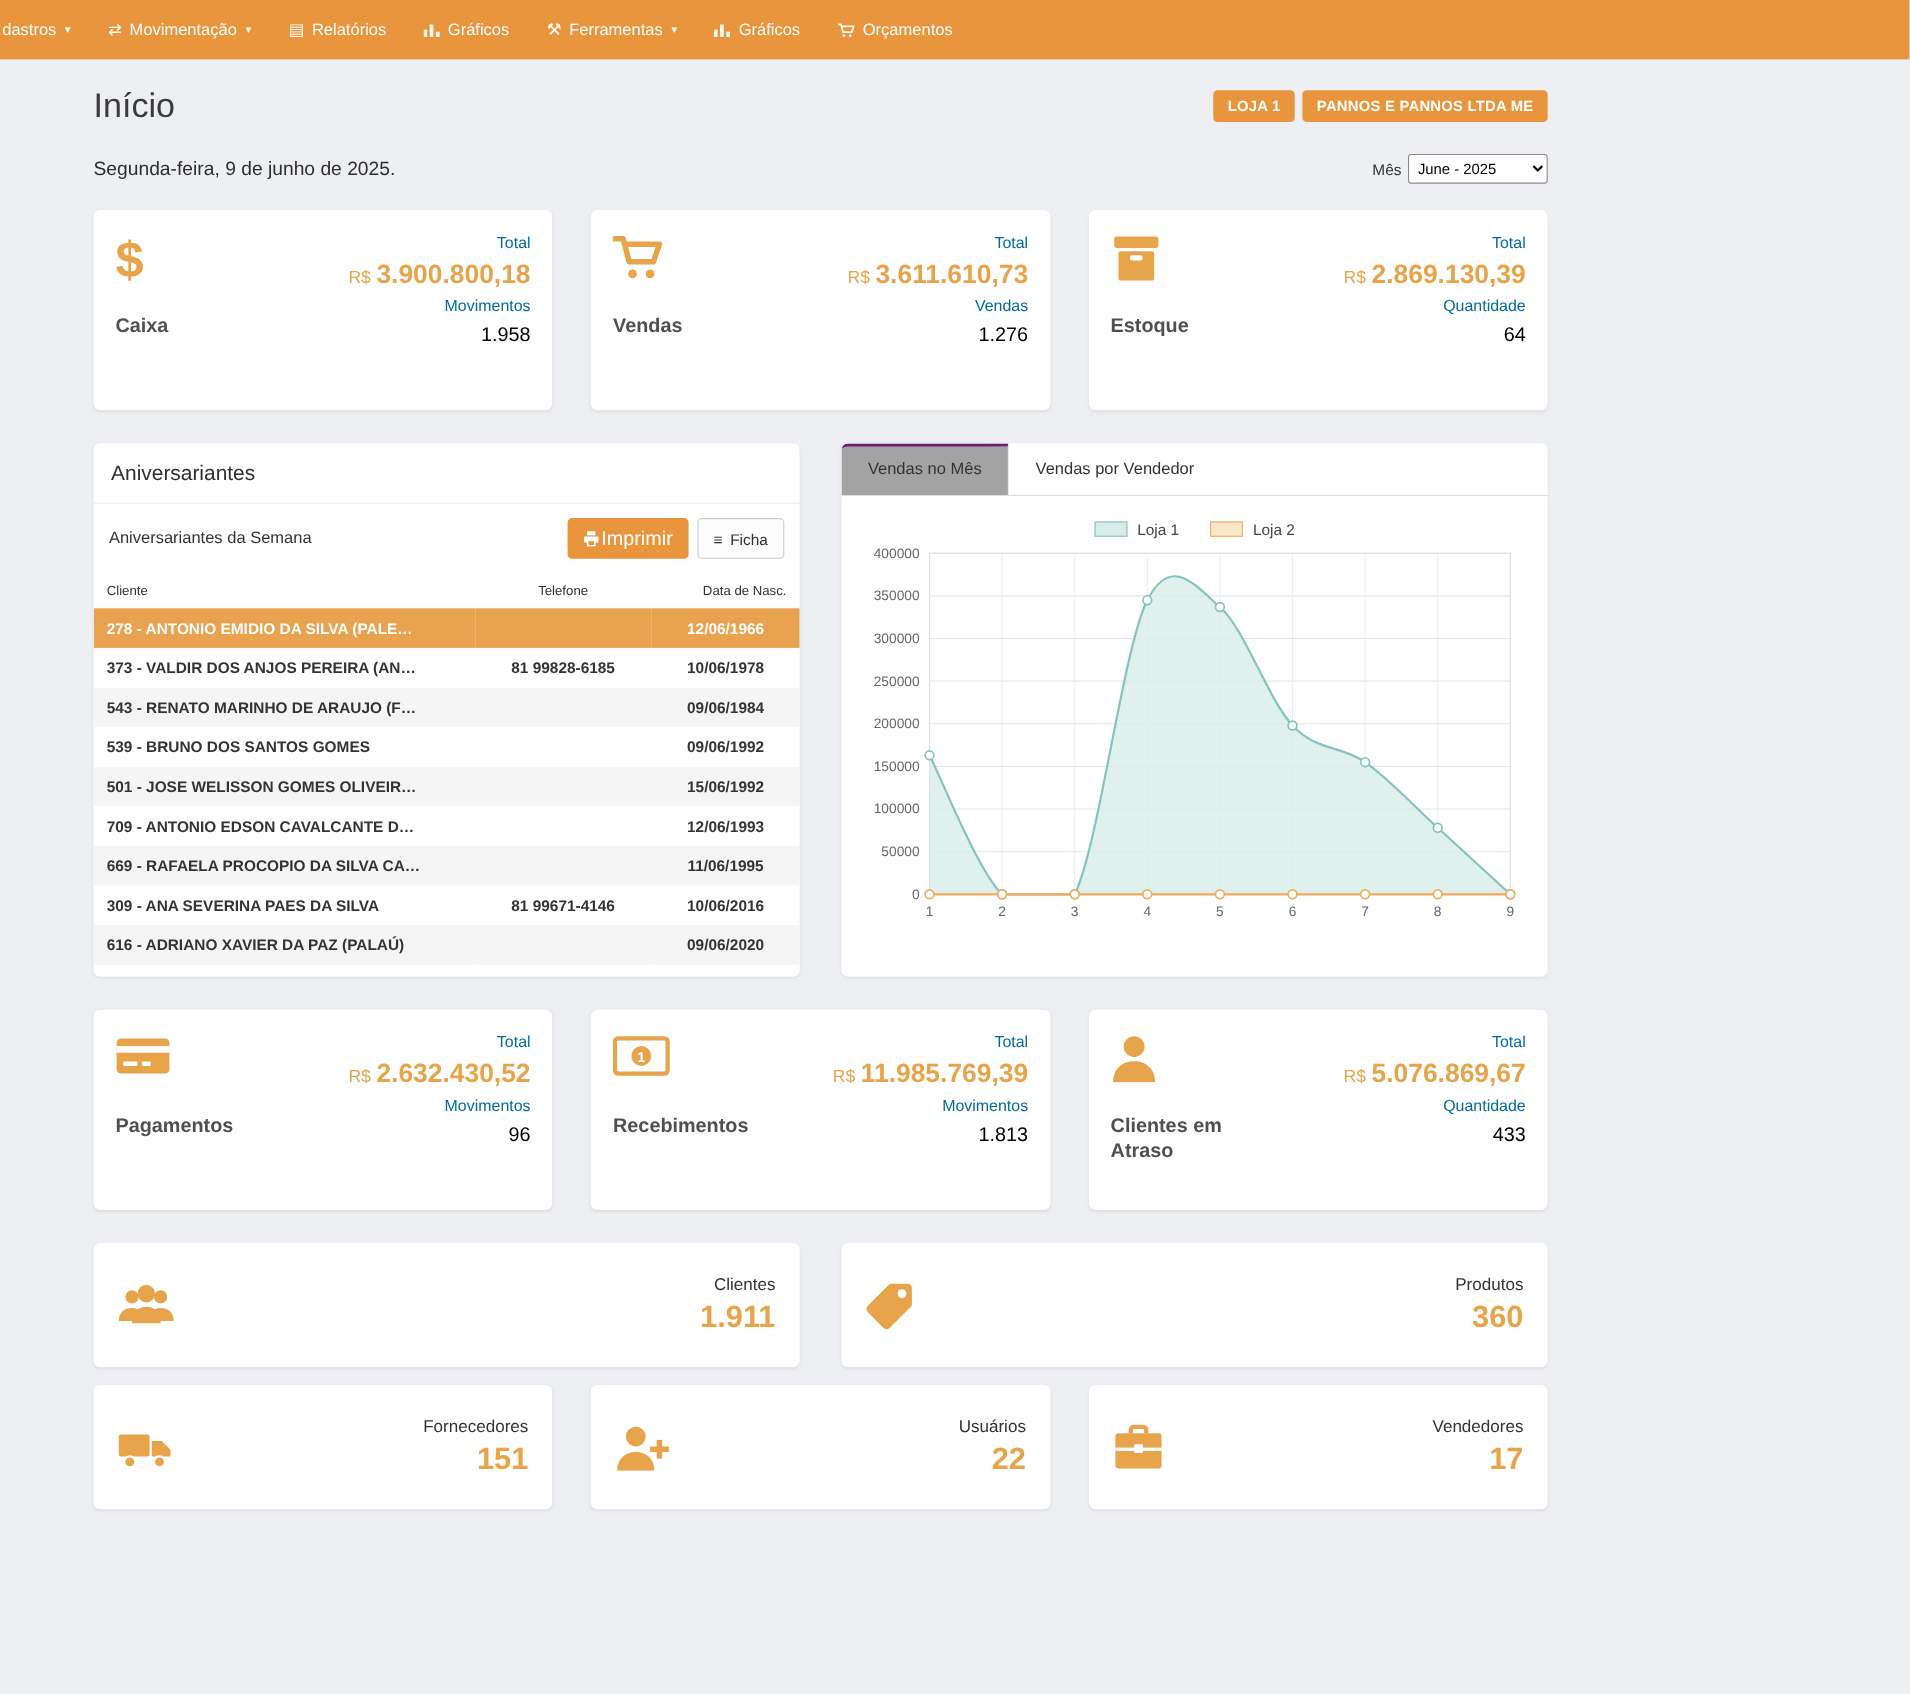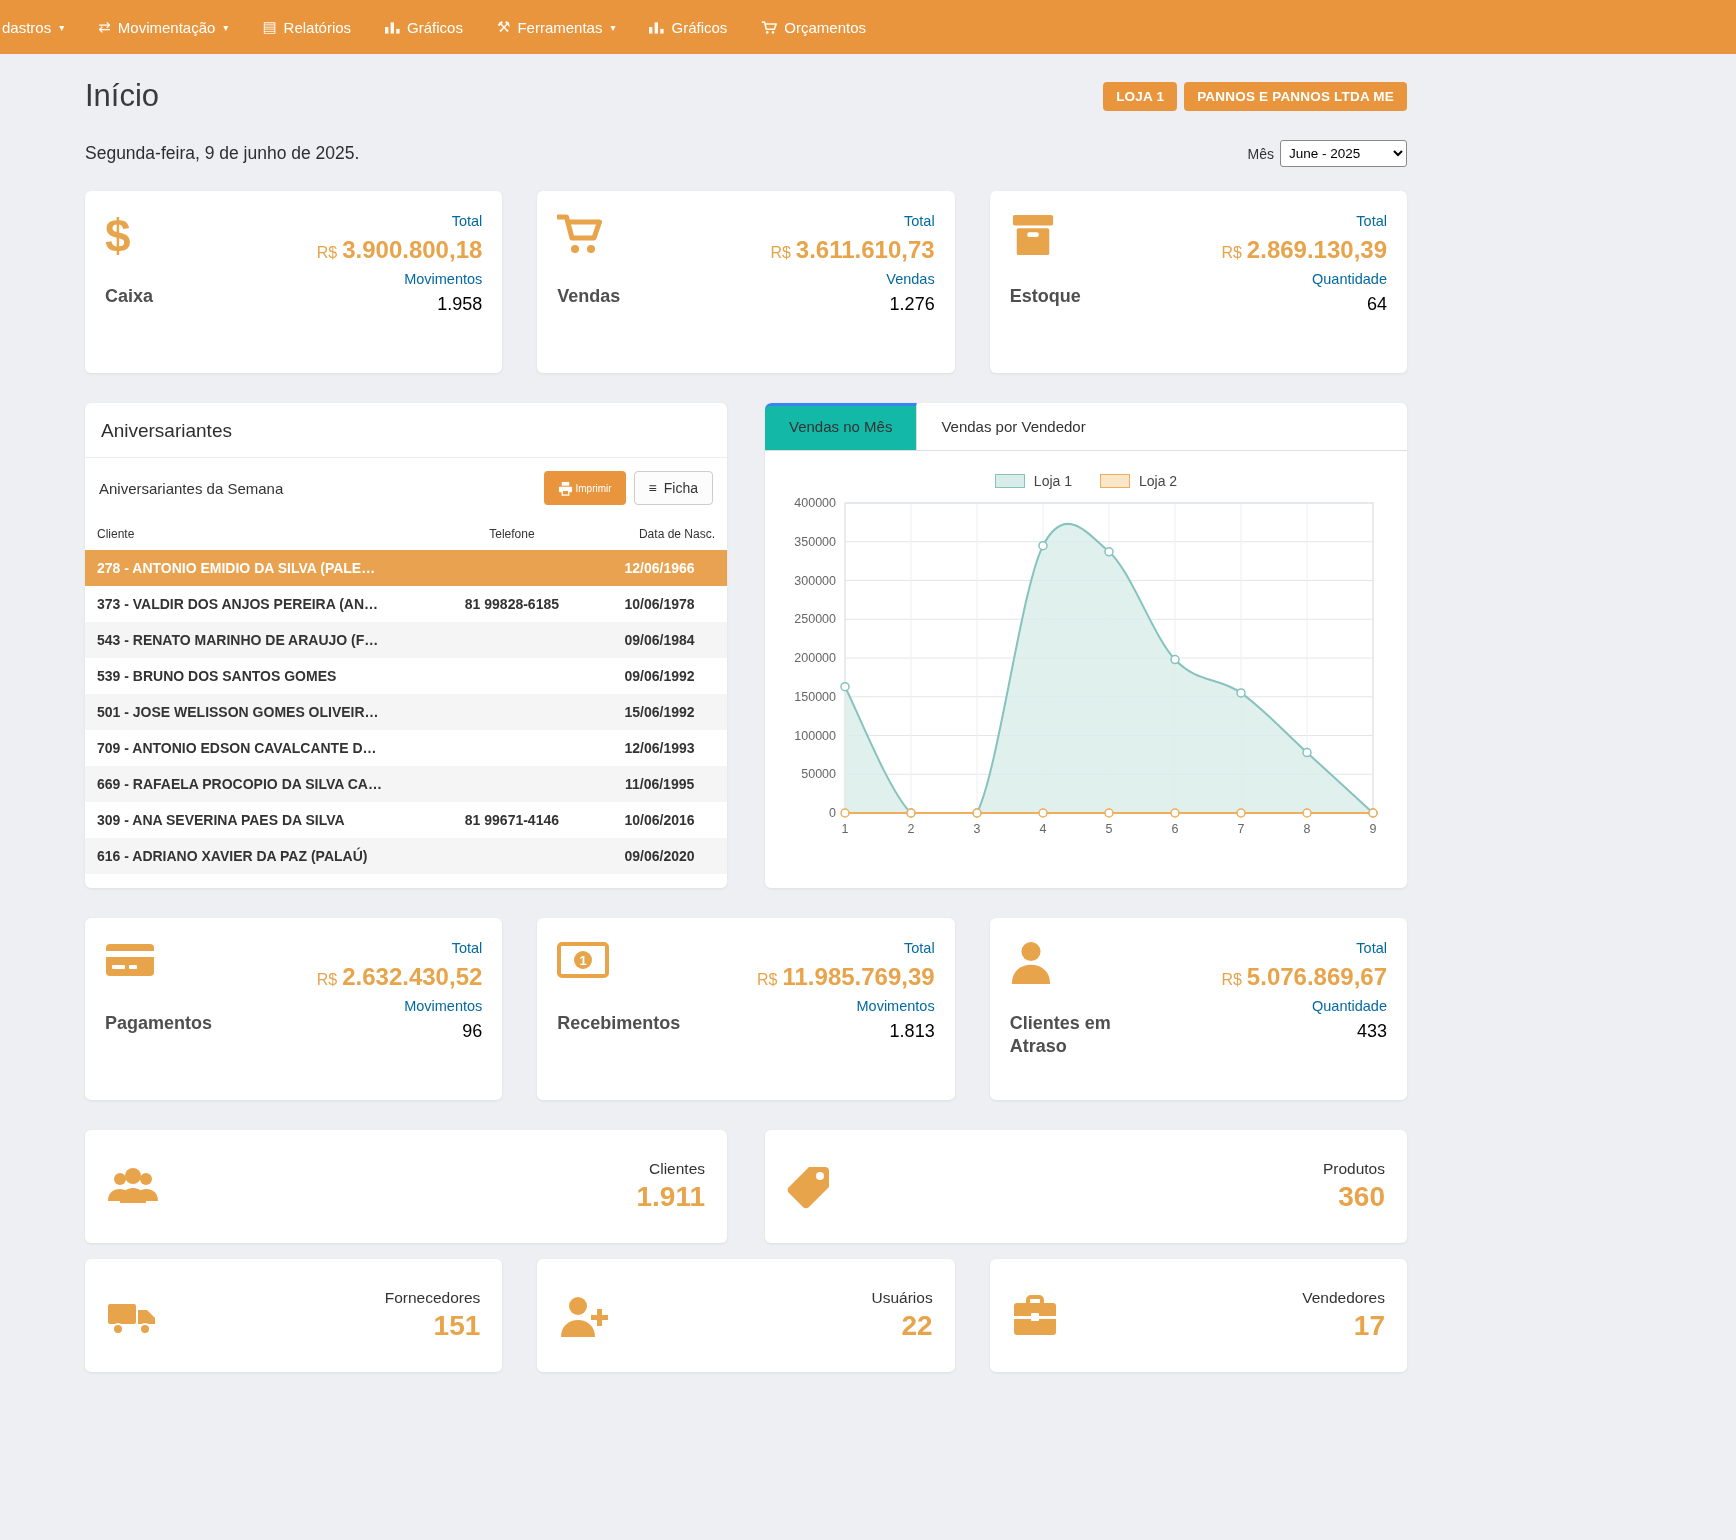--- a/index.html
+++ b/index.html
@@ -43,38 +43,38 @@
   .amount { font-size:24px; font-weight:bold; color:#E8A44B; white-space:nowrap; }
   .amount .cur { font-size:16px; font-weight:400; margin-right:5px; }
   .count { font-size:18px; color:#000000; }
   
   .panels { display:grid; grid-template-columns:1fr 1fr; gap:38px; margin-top:30px; }
   .panel { background:#fff; border-radius:6px; box-shadow:0 1px 3px rgba(0,0,0,.07); height:485px; overflow:hidden; }
   .panel-title { font-size:19px; padding:17px 16px 15px; border-bottom:1px solid #EDEDED; color:#2E2E2E; }
   .bday-toolbar { display:flex; justify-content:space-between; align-items:center; padding:13px 14px; }
   .bday-sub { font-size:15px; }
   .btns { display:flex; gap:8px; }
-  .btn-orange { background:#E8953D; color:#fff; border:none; border-radius:4px; padding:8px 14px; font-size:10px; display:flex; align-items:center; gap:2px; font-family:inherit; cursor:pointer; }
+  .btn-orange { background:#E8953D; color:#fff; border:none; border-radius:4px; padding:8px 14px; font-size:18px; display:flex; align-items:center; gap:2px; font-family:inherit; cursor:pointer; }
   .btn-light { background:#FCFCFC; color:#333; border:1px solid #CCC; border-radius:4px; padding:8px 14px; font-size:14px; display:flex; align-items:center; gap:7px; font-family:inherit; cursor:pointer; }
   .ficha-glyph { font-size:14px; }
   table.bdays { width:100%; border-collapse:collapse; font-size:14px; table-layout:fixed; }
   .bdays col.c1 { width:54%; } .bdays col.c2 { width:25%; } .bdays col.c3 { width:21%; }
   .bdays th { font-weight:normal; text-align:left; padding:9px 12px; font-size:12px; white-space:nowrap; }
   .bdays th.center { text-align:center; }
   .bdays th.right { text-align:right; }
   .bdays td { padding:10px 12px; font-weight:bold; color:#333; white-space:nowrap; overflow:hidden; }
   .bdays td.center { text-align:center; }
   .bdays td.right { text-align:center; }
   .bdays tbody tr:nth-child(odd) { background:#F5F5F5; }
   .bdays tbody tr.row-highlight { background:#E9A24F; }
   .bdays tbody tr.row-highlight td { color:#fff; }
   
   .tabs { display:flex; border-bottom:1px solid #DDD; }
   .tab { padding:15px 24px; font-size:15px; color:#333; cursor:pointer; }
-  .tab.active { border-top:3px solid #3b82f6; border-right:1px solid #DDD; padding-top:12px; background:#14b8a6; border-radius:6px 0 0 0; }
+  .tab.active { border-top:3px solid #701a75; border-right:1px solid #DDD; padding-top:12px; background:#a3a3a3; border-radius:6px 0 0 0; }
   .chart-area { padding:12px 16px 0; }
   .legend { display:flex; justify-content:center; gap:28px; margin:10px 0 4px; }
   .legend-item { display:flex; align-items:center; gap:9px; font-size:14px; color:#444; }
   .legend-swatch { width:30px; height:14px; border:1px solid #999; }
   #sales-chart { width:604px; height:352px; display:block; }
   
   .mini-card { background:#fff; border-radius:6px; box-shadow:0 1px 3px rgba(0,0,0,.07); padding:18px 22px; display:flex; justify-content:space-between; align-items:center; height:113px; }
   .cards3.bottom { margin-top:16px; }
   .mini-right { text-align:right; }
   .mini-label { font-size:15.5px; color:#333; }

